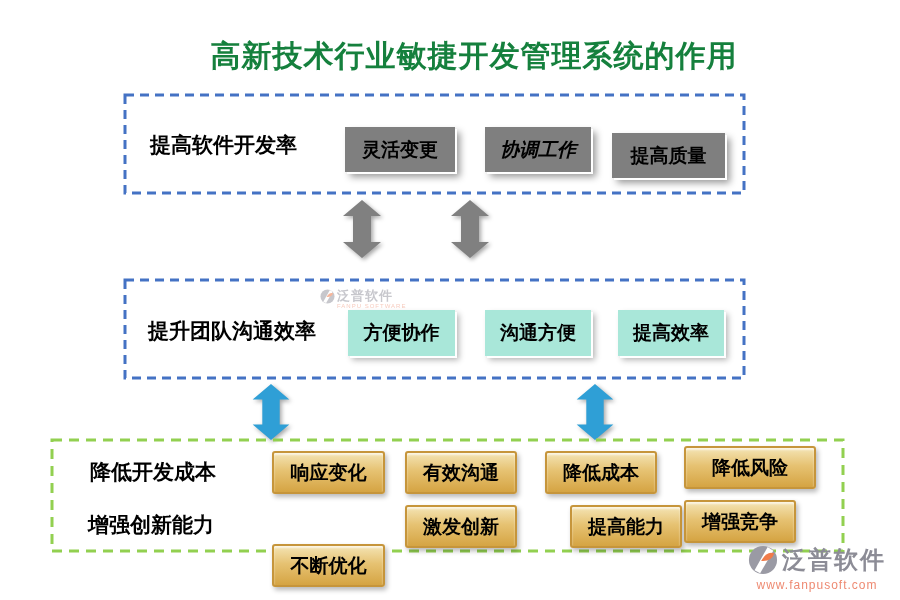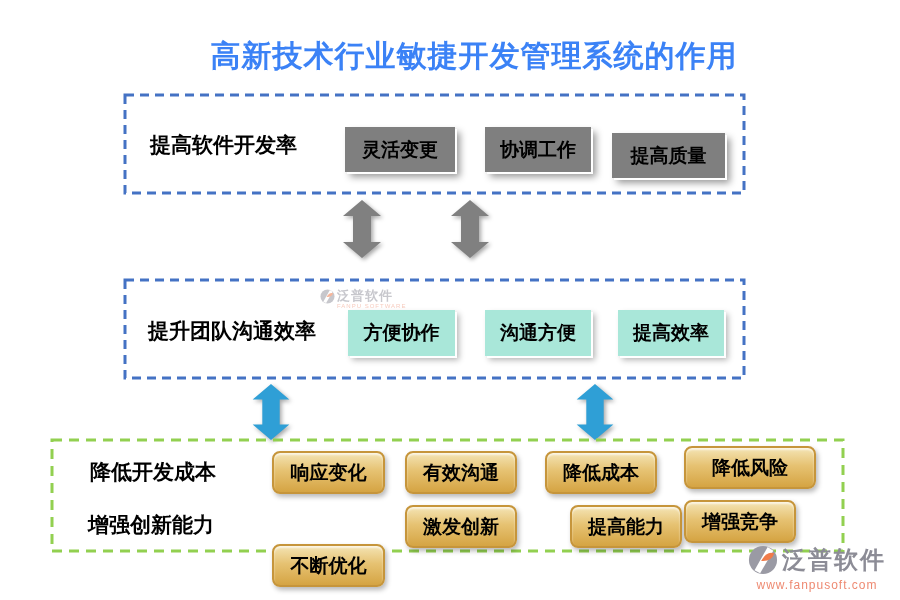--- a/index.html
+++ b/index.html
@@ -13,21 +13,21 @@
     overflow: hidden;
   }
   .abs { position: absolute; }
 
   .page-title {
     left: 0; right: 0; top: 36px;
     text-align: center;
     font-size: 30px;
     font-weight: bold;
     letter-spacing: 1px;
-    color: #3b82f6;
+    color: #15803d;
     padding-left: 48px;
   }
 
   .dash-box { pointer-events: none; }
 
   .section-label {
     font-size: 21px;
     font-weight: bold;
     color: #000000;
     white-space: nowrap;
@@ -49,21 +49,21 @@
   }
 
   .mint-btn {
     background: #A9E7D9;
     box-shadow: 2px 2px 0 #ffffff, 4px 4px 6px rgba(0,0,0,0.30);
   }
 
   .gold-btn {
     background: linear-gradient(180deg, #F4E4B4 0%, #E6C272 45%, #D5A443 100%);
     border: 2px solid #C6953B;
-    border-radius: 8px;
+    border-radius: 3px;
     box-shadow: inset 0 2px 2px rgba(255,255,255,0.65), 2px 3px 5px rgba(0,0,0,0.28);
   }
 
   .arrow-svg { overflow: visible; }
   .arrow-shape { filter: drop-shadow(2px 2px 2px rgba(0,0,0,0.35)); }
 
   .watermark {
     display: flex;
     align-items: flex-start;
     opacity: 0.55;
@@ -99,21 +99,21 @@
 <div class="canvas">
 
   <div class="abs page-title">高新技术行业敏捷开发管理系统的作用</div>
 
   <svg class="abs dash-box" style="left:123px; top:93px;" width="623" height="102">
     <rect x="2" y="2" width="619" height="98" fill="none" stroke="#4472C4" stroke-width="3" stroke-dasharray="9,6"></rect>
   </svg>
 
   <div class="abs section-label" style="left:150px; top:131px;">提高软件开发率</div>
   <div class="abs node-btn gray-btn" style="left:345px; top:127px; width:110px; height:45px;">灵活变更</div>
-  <div class="abs node-btn gray-btn" style="left:485px; top:127px; width:106px; height:45px;">协调工作</div>
+  <div class="abs node-btn gray-btn" style="left:485px; top:127px; width:106px; height:45px;font-style:italic;">协调工作</div>
   <div class="abs node-btn gray-btn" style="left:612px; top:133px; width:113px; height:45px;">提高质量</div>
 
   <svg class="abs arrow-svg" style="left:343px; top:200px;" width="38" height="58" viewBox="0 0 38 58">
     <polygon class="arrow-shape" points="19,0 38,16 28,16 28,42 38,42 19,58 0,42 10,42 10,16 0,16" fill="#808080"></polygon>
   </svg>
   <svg class="abs arrow-svg" style="left:451px; top:200px;" width="38" height="58" viewBox="0 0 38 58">
     <polygon class="arrow-shape" points="19,0 38,16 28,16 28,42 38,42 19,58 0,42 10,42 10,16 0,16" fill="#808080"></polygon>
   </svg>
 
   <svg class="abs dash-box" style="left:123px; top:278px;" width="623" height="102">

